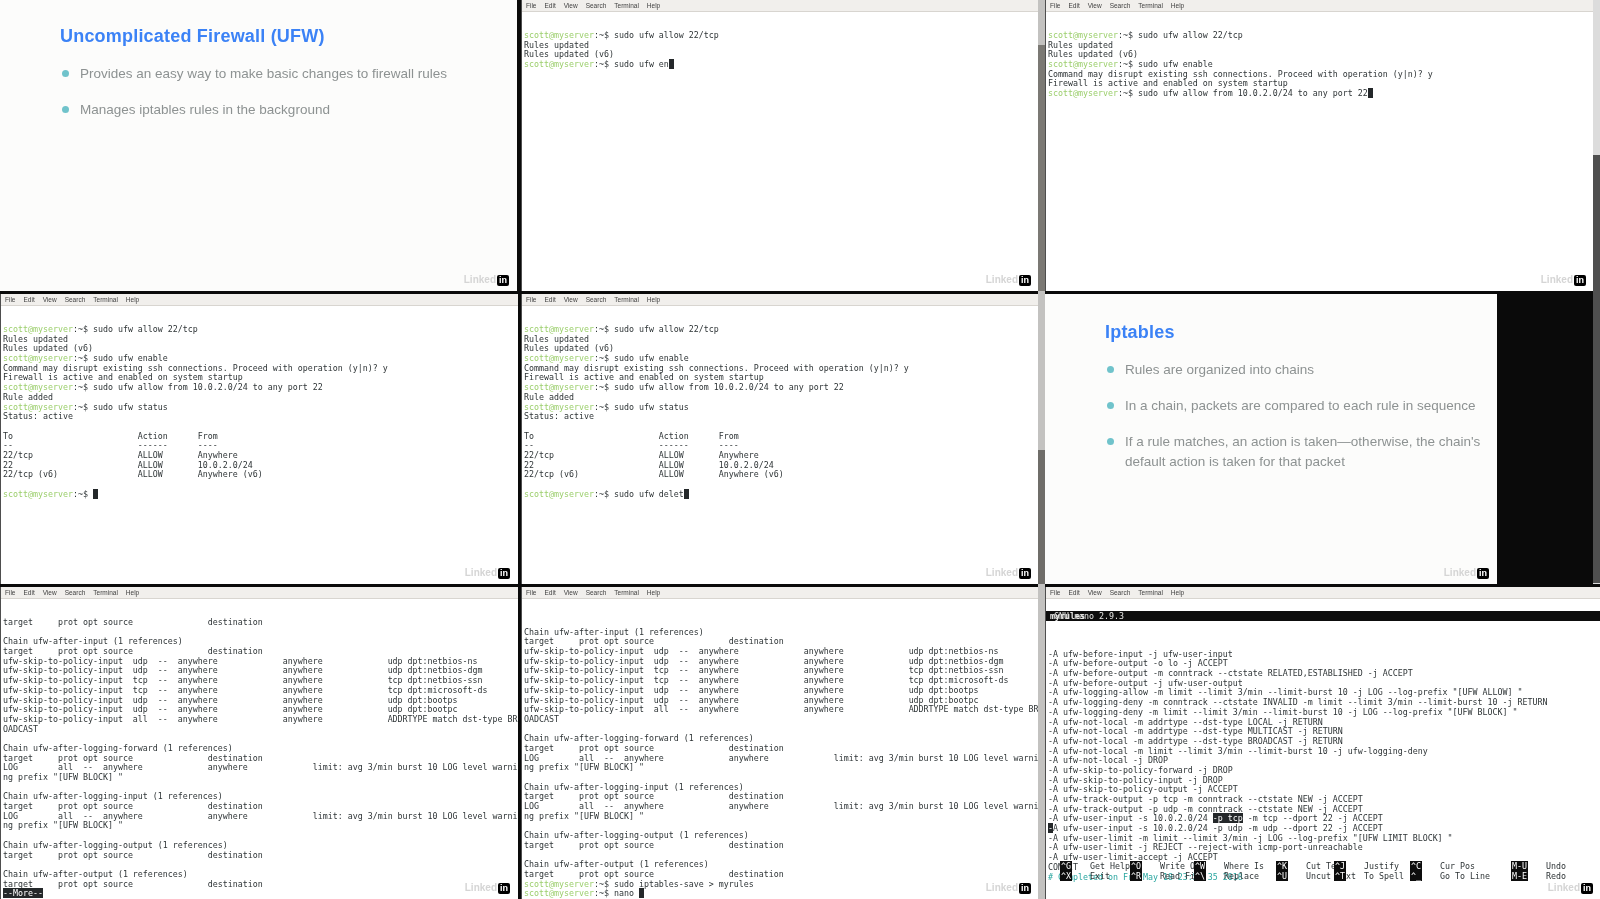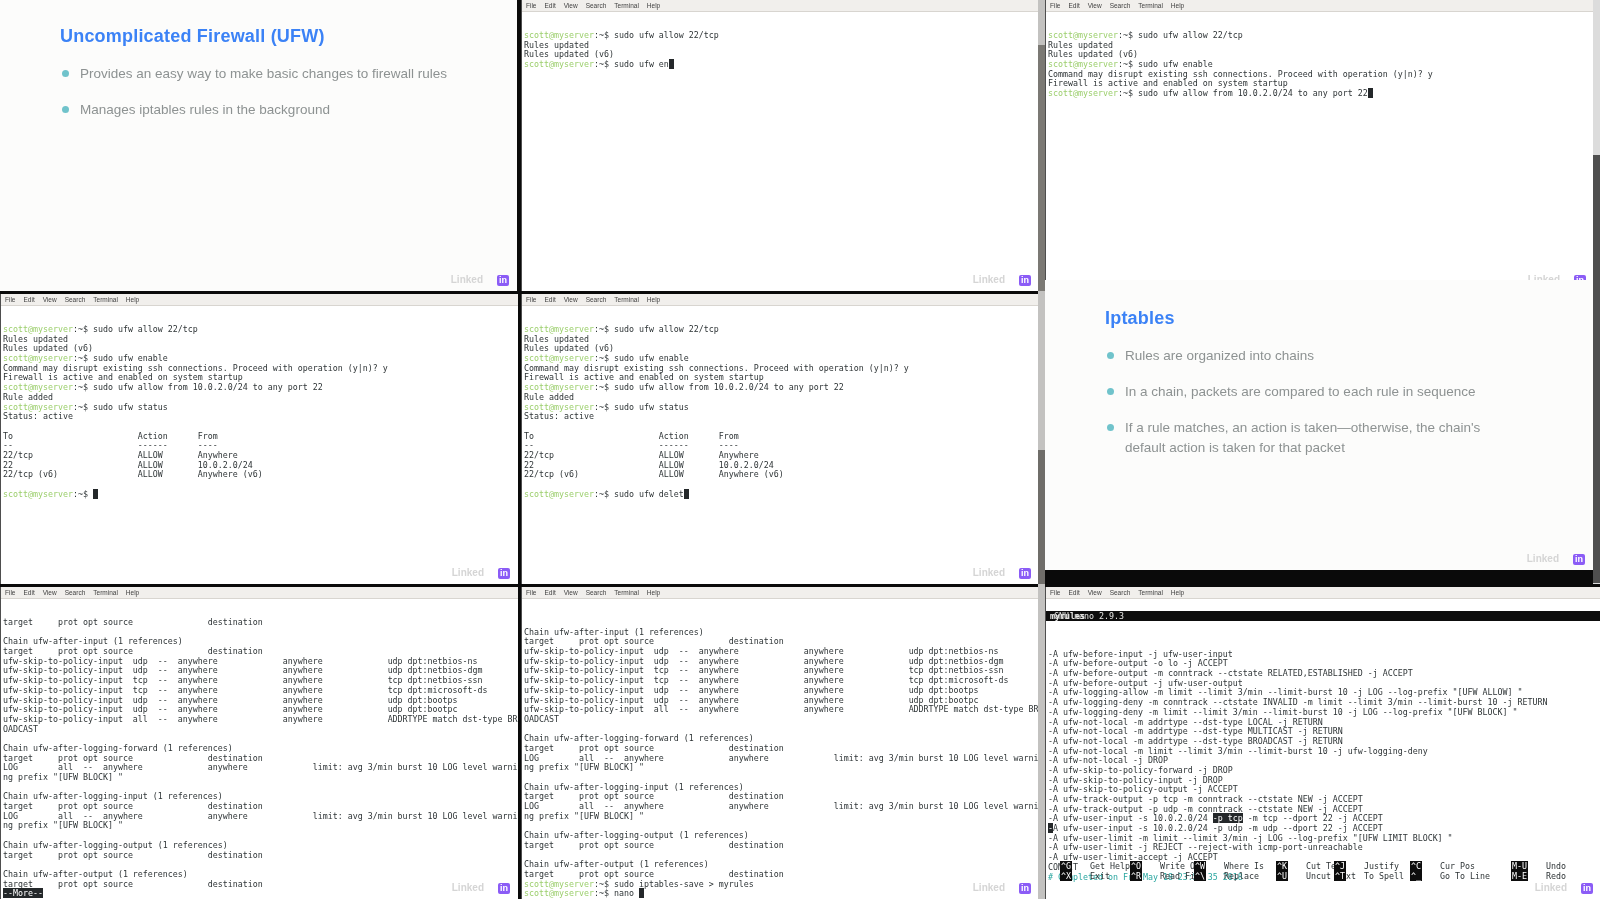--- a/index.html
+++ b/index.html
@@ -10,22 +10,22 @@
   .menubar{height:11px;background:#f1efec;border-bottom:1px solid #d8d5d0;
            display:flex;align-items:center;padding-left:4px;gap:8px}
   .mi{font-size:6.5px;color:#3f3f3f;line-height:11px}
   .screen{font-family:"DejaVu Sans Mono",monospace;font-size:8.3px;color:#2e3436;
           padding:19px 0 0 2px;white-space:pre}
   .tl{height:9.7px;line-height:9.7px;white-space:pre}
   .g{color:#9ccf6d}
   .inv{background:#24282a;color:#ffffff}
   .teal{color:#2aa6a0}
   .wm{position:absolute;right:8px;bottom:5px;font-size:10px;font-weight:bold;color:#d5d5d5}
-  .wm .in{display:inline-block;background:#8b5cf6;color:#ffffff;border-radius:2px;
-          padding:0 2px;margin-left:14px;font-size:9px;line-height:11px}
+  .wm .in{display:inline-block;background:#000000;color:#ffffff;border-radius:2px;
+          padding:0 2px;margin-left:1px;font-size:9px;line-height:11px}
   .slide{position:absolute;left:0;top:0;right:0;bottom:0;background:#fcfcfb}
   .slide-title{position:absolute;left:60px;top:26px;font-size:18px;font-weight:bold;
                color:#3b82f6;letter-spacing:.2px}
   .bullets{position:absolute;left:62px;top:64px}
   .b{display:flex;margin-bottom:16px;line-height:20px}
   .dot{width:7px;height:7px;border-radius:50%;background:#70c3cb;margin:6px 11px 0 0;flex:none}
   .bt{font-size:13.5px;color:#8d9292}
   .nanobar{position:relative;height:10px;background:#0d0d0d;color:#e8e8e6;
            font-family:"DejaVu Sans Mono",monospace;font-size:8.3px;line-height:10px;margin-top:12px}
   .nv{padding-left:8px}
@@ -110,21 +110,21 @@
       <span class="mi">Edit</span>
       <span class="mi">View</span>
       <span class="mi">Search</span>
       <span class="mi">Terminal</span>
       <span class="mi">Help</span>
     </div>
   <div class="screen"><div class="tl"><span class="g">scott@myserver</span><span>:~$ sudo ufw allow 22/tcp</span></div><div class="tl"><span>Rules updated</span></div><div class="tl"><span>Rules updated (v6)</span></div><div class="tl"><span class="g">scott@myserver</span><span>:~$ sudo ufw enable</span></div><div class="tl"><span>Command may disrupt existing ssh connections. Proceed with operation (y|n)? y</span></div><div class="tl"><span>Firewall is active and enabled on system startup</span></div><div class="tl"><span class="g">scott@myserver</span><span>:~$ sudo ufw allow from 10.0.2.0/24 to any port 22</span></div><div class="tl"><span>Rule added</span></div><div class="tl"><span class="g">scott@myserver</span><span>:~$ sudo ufw status</span></div><div class="tl"><span>Status: active</span></div><div class="tl"></div><div class="tl"><span>To                         Action      From</span></div><div class="tl"><span>--                         ------      ----</span></div><div class="tl"><span>22/tcp                     ALLOW       Anywhere</span></div><div class="tl"><span>22                         ALLOW       10.0.2.0/24</span></div><div class="tl"><span>22/tcp (v6)                ALLOW       Anywhere (v6)</span></div><div class="tl"></div><div class="tl"><span class="g">scott@myserver</span><span>:~$ sudo ufw delet</span><span class="inv"> </span></div></div>
   <div class="wm"><span>Linked</span><span class="in">in</span></div>
 </div>
 
-<div class="cell" style="left:1045px;top:280px;width:548px;height:290px">
+<div class="cell" style="left:1045px;top:294px;width:452px;height:290px">
   <div class="slide">
     <div class="slide-title" style="top:28px">Iptables</div>
     <div class="bullets" style="top:66px;width:400px">
         <div class="b">
           <span class="dot"></span>
           <span class="bt">Rules are organized into chains</span>
         </div>
         <div class="b">
           <span class="dot"></span>
           <span class="bt">In a chain, packets are compared to each rule in sequence</span>

